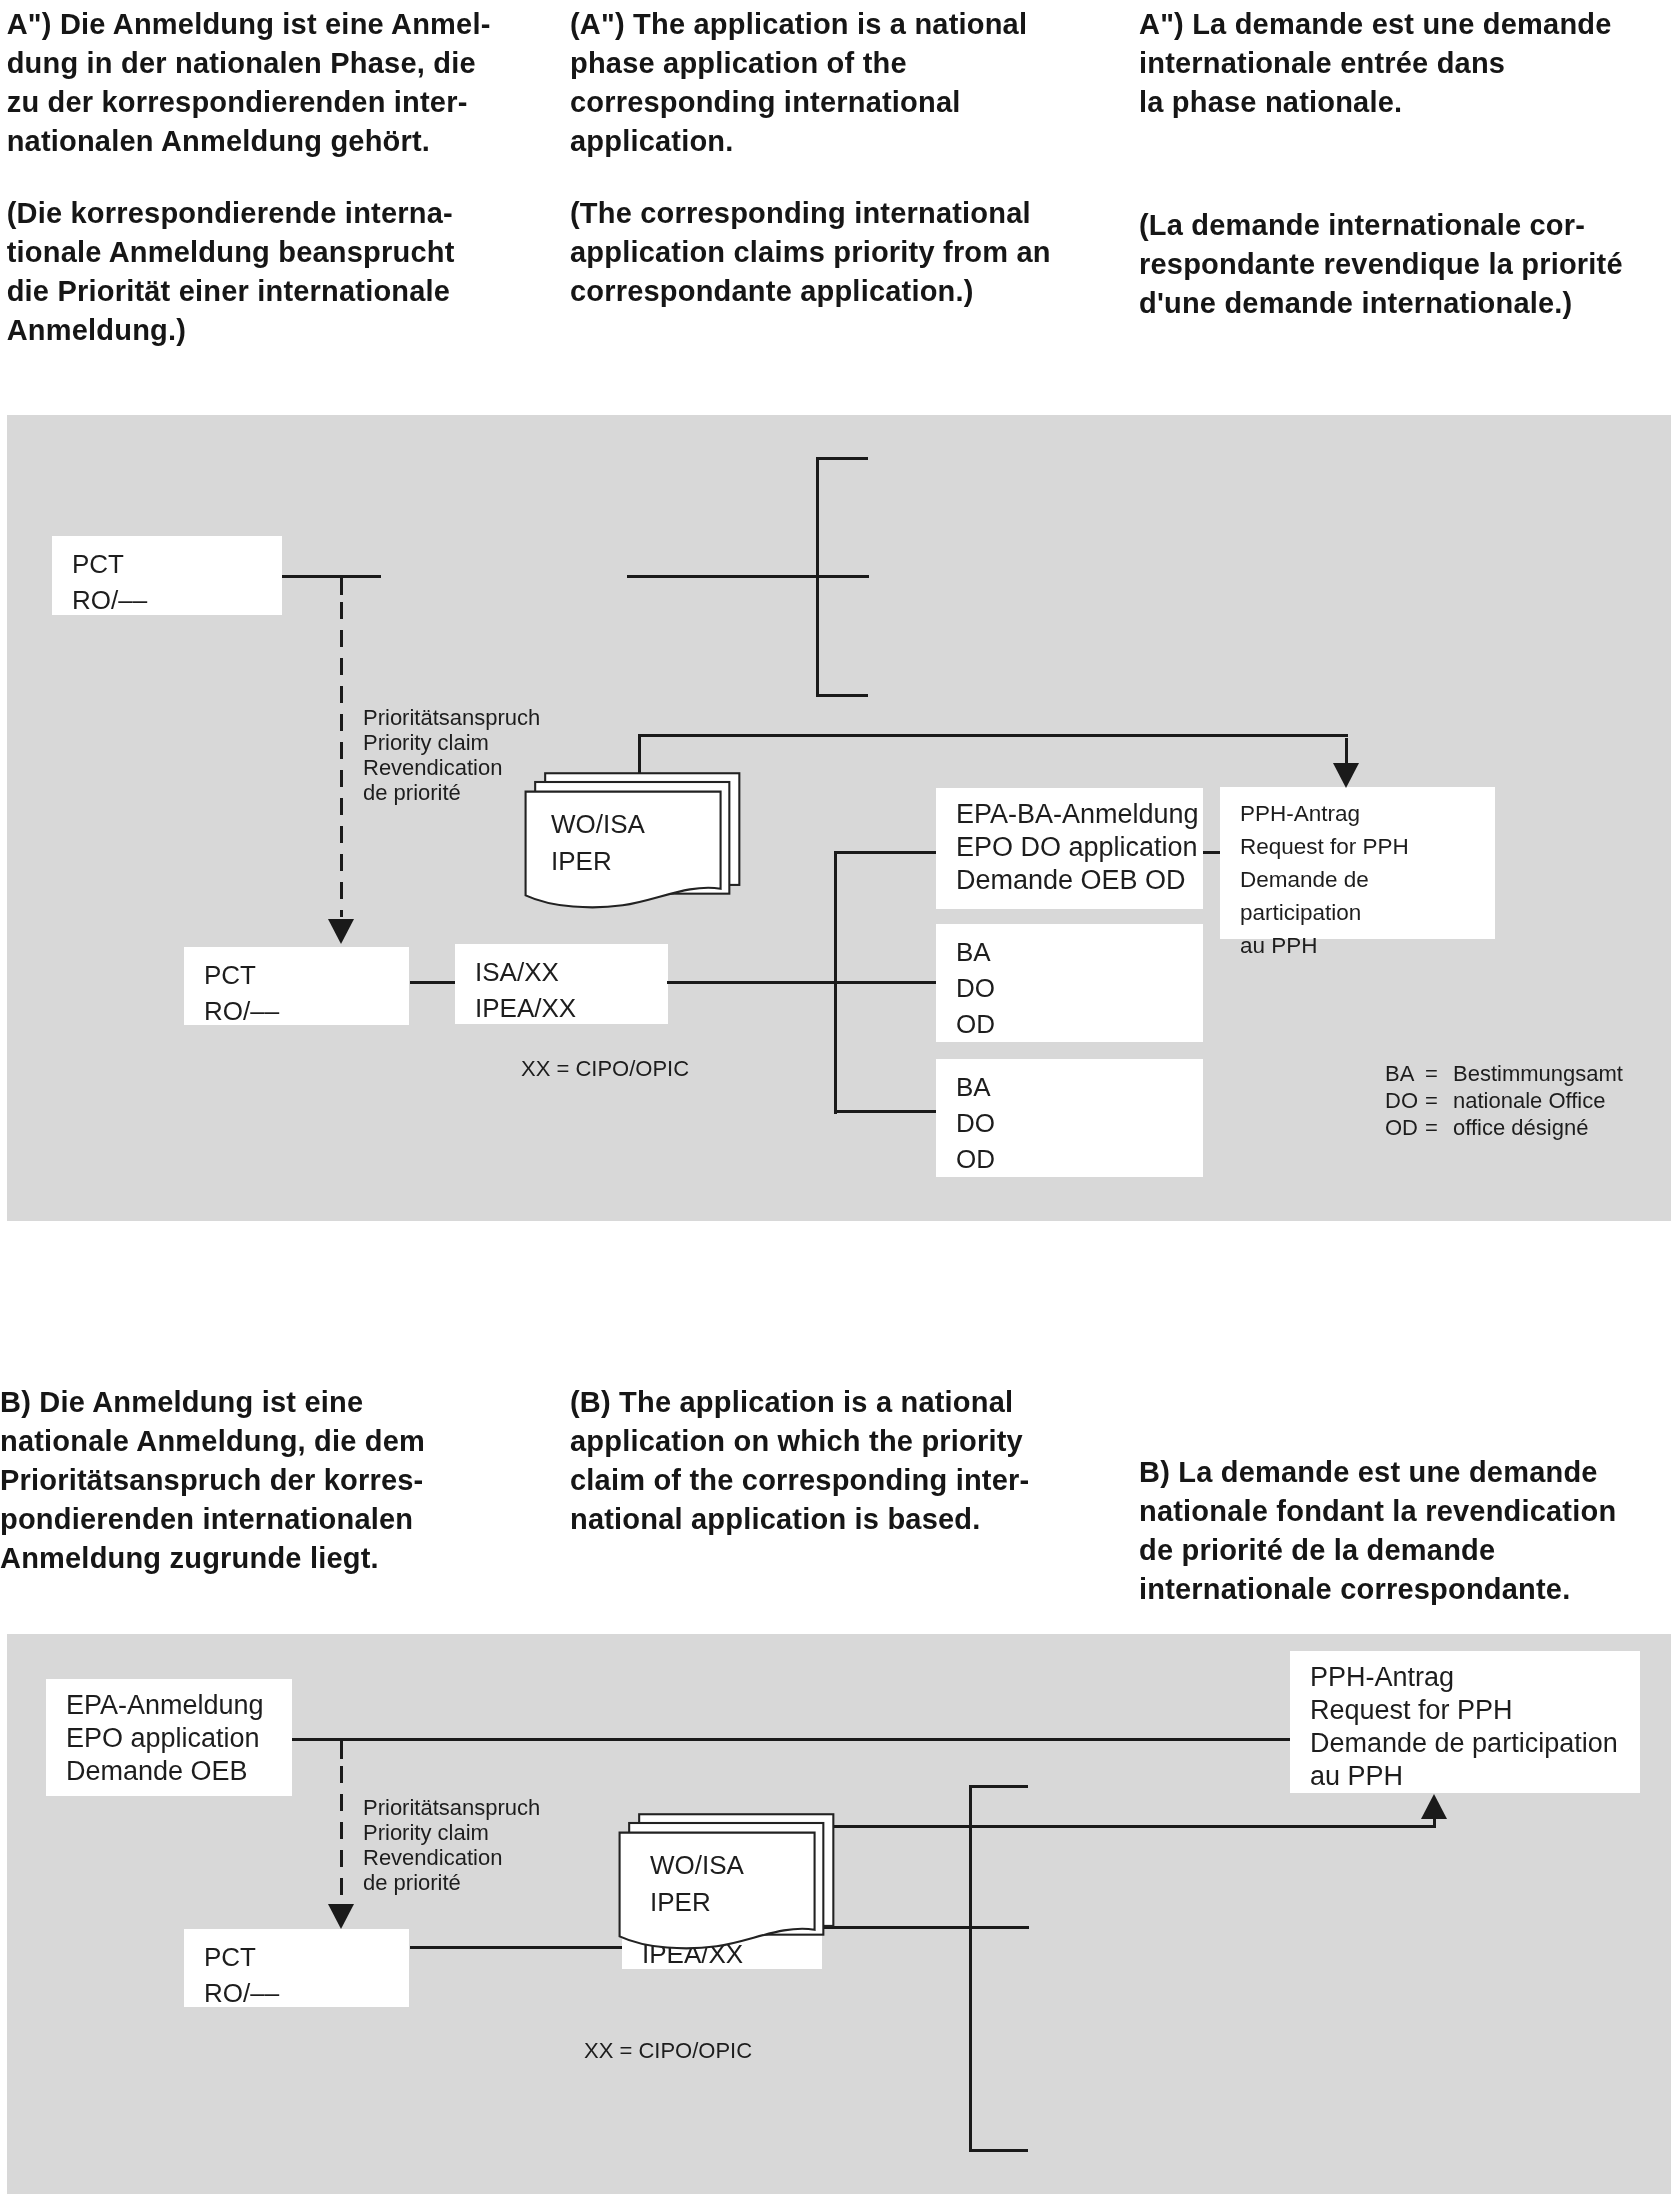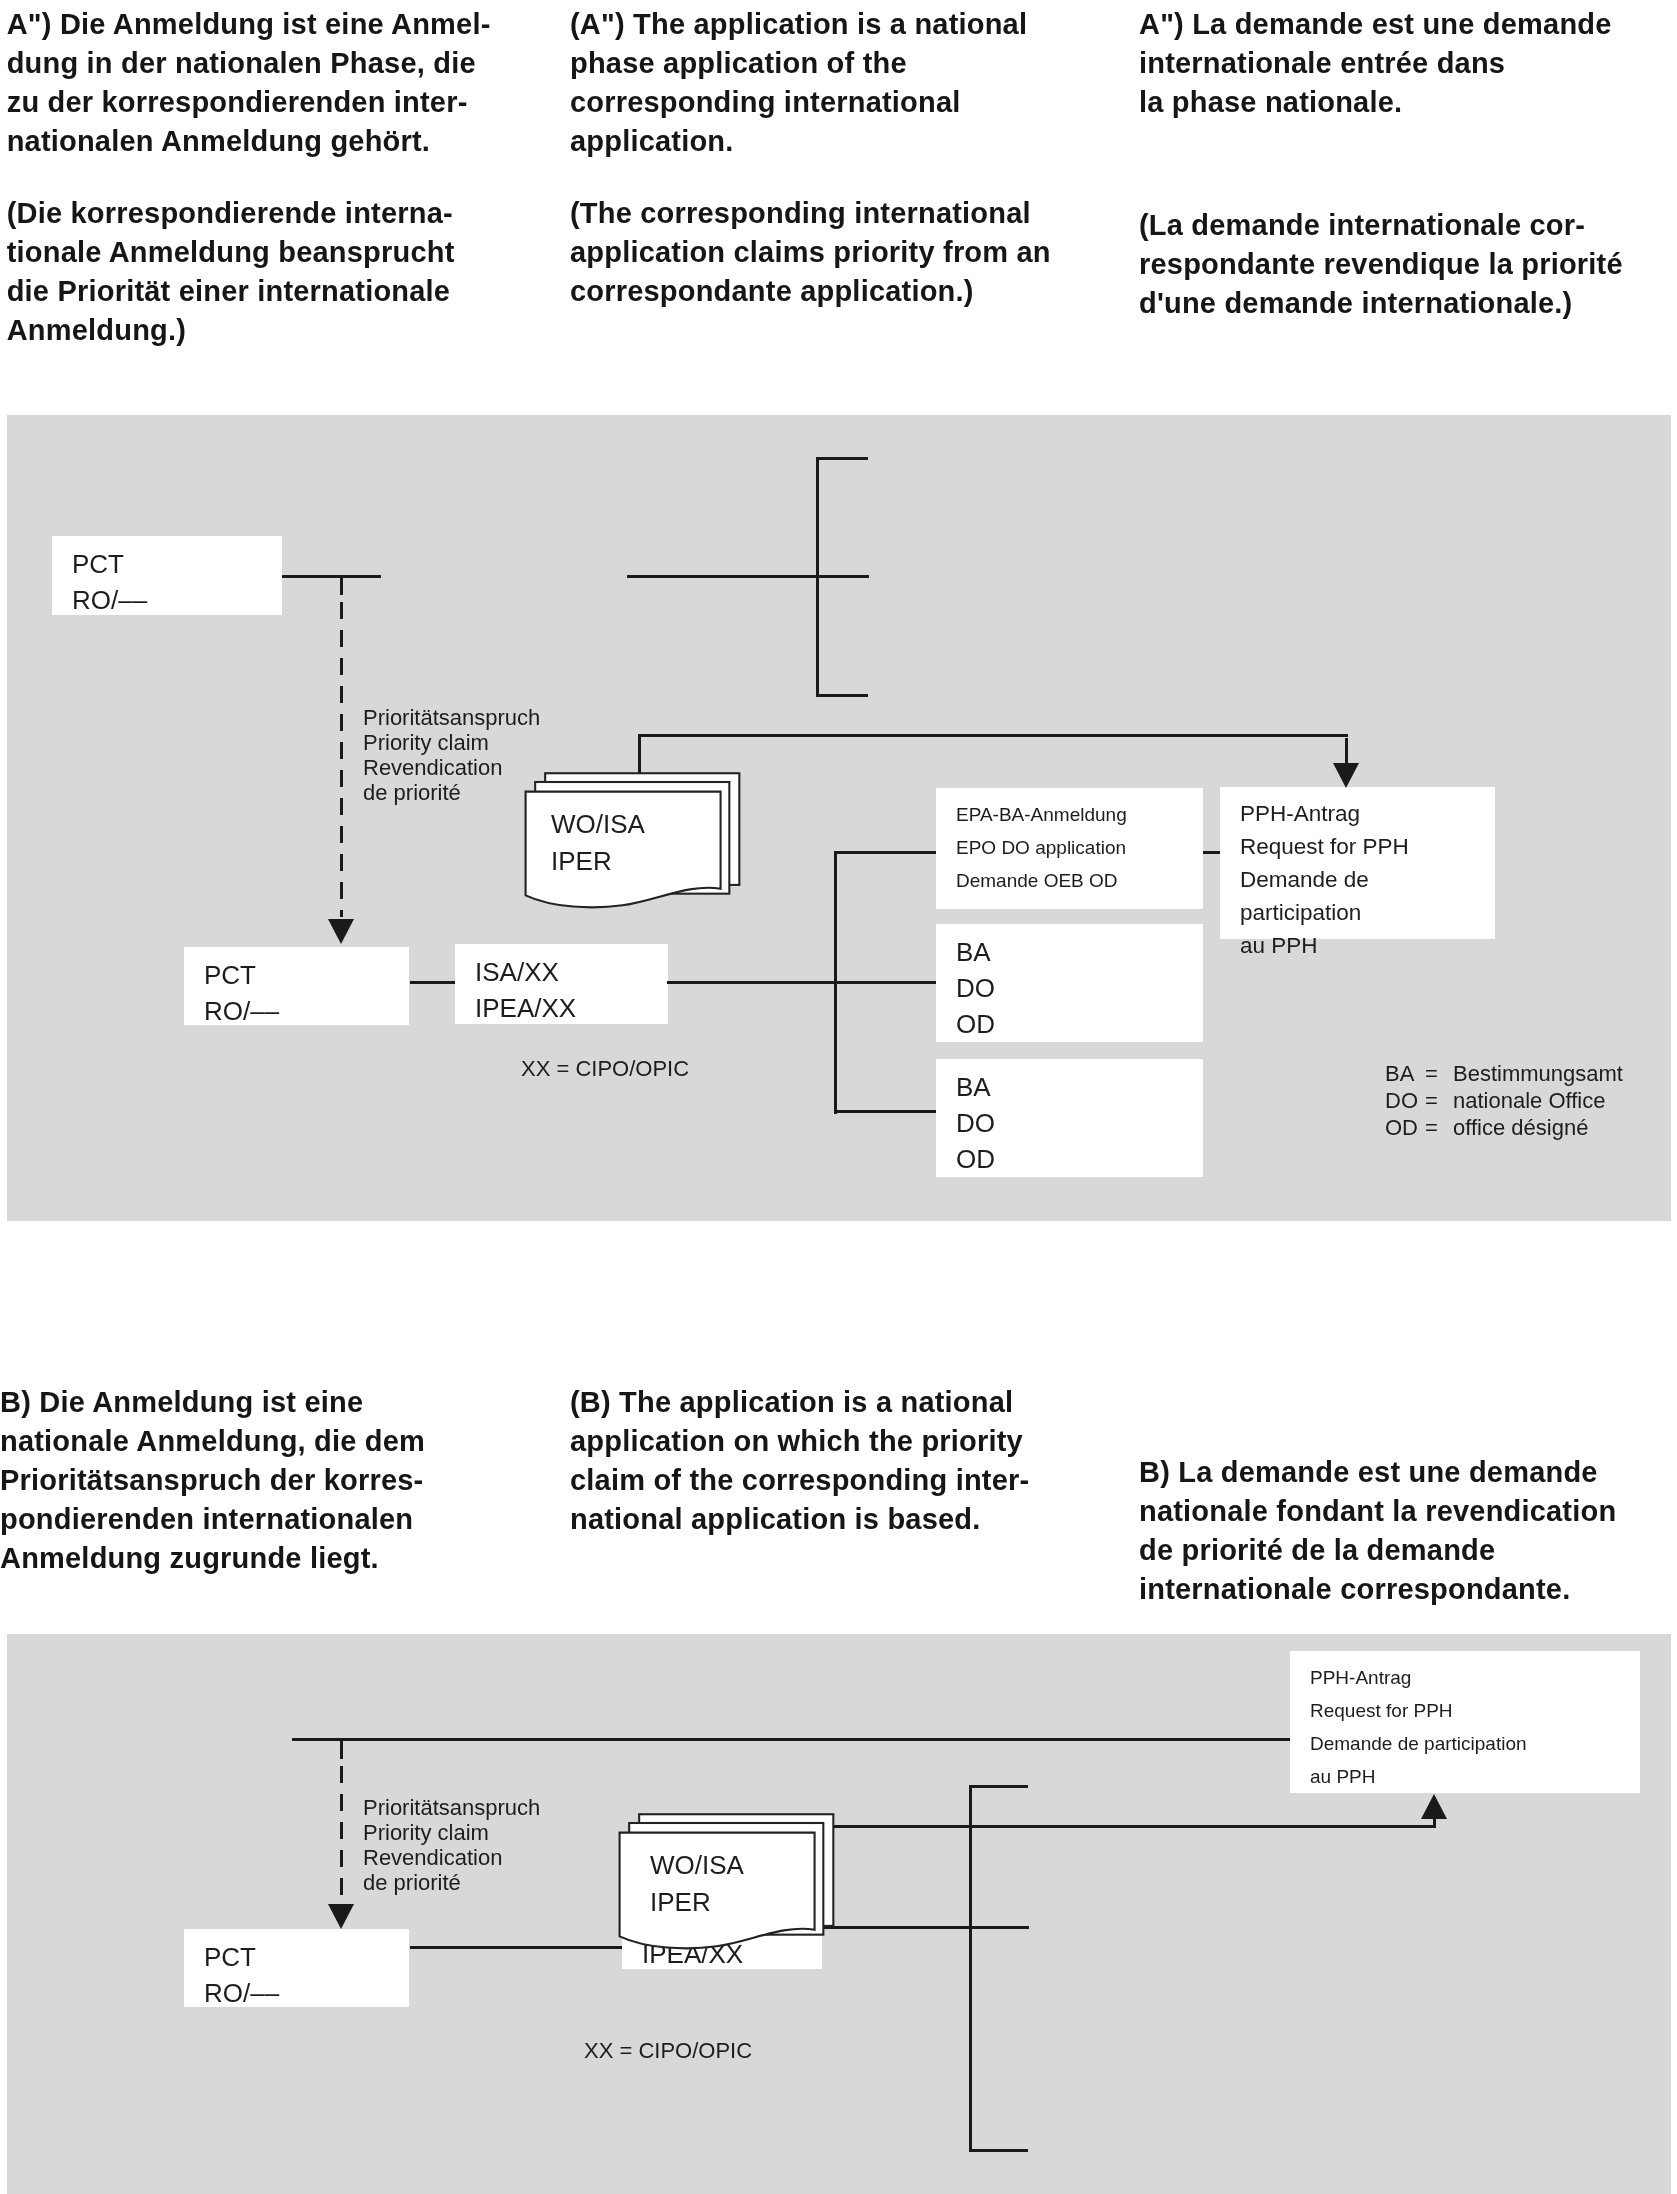--- a/index.html
+++ b/index.html
@@ -6,21 +6,21 @@
   .page{position:relative;width:1678px;height:2194px;background:#ffffff;overflow:hidden;
         font-family:"Liberation Sans","DejaVu Sans",sans-serif;color:#111;}
   
   .para{position:absolute;white-space:pre-line;font-weight:bold;font-size:29px;line-height:39px;color:#161616;letter-spacing:0.2px;}
   
   .panel{position:absolute;left:6.7px;width:1664px;background:#d8d8d8;}
   
   .dbox{position:absolute;background:#ffffff;}
   .dbox .box-label{position:absolute;left:20px;top:10px;white-space:pre-line;
         font-size:26px;line-height:36px;color:#1d1d1d;font-weight:normal;}
-  .dbox.small-font .box-label{font-size:19px;line-height:33px;}
+  .dbox.small-font .box-label{font-size:27px;line-height:33px;}
   .line{position:absolute;background:#1a1a1a;}
   .dash-v{position:absolute;width:3.3px;background:repeating-linear-gradient(180deg,#1a1a1a 0 17.5px,rgba(0,0,0,0) 17.5px 28px);}
   .arrow-down{position:absolute;width:0;height:0;border-left:13.3px solid transparent;border-right:13.3px solid transparent;border-top:25px solid #1a1a1a;}
   .arrow-up{position:absolute;width:0;height:0;border-left:13.3px solid transparent;border-right:13.3px solid transparent;border-bottom:25px solid #1a1a1a;}
   .note{position:absolute;white-space:pre-line;font-size:22px;line-height:25px;color:#1d1d1d;}
   .stack-text{position:absolute;white-space:pre-line;font-size:26px;line-height:37px;color:#1d1d1d;}
   .stack-svg{position:absolute;}
   
   .legend{position:absolute;font-size:22px;line-height:27px;color:#1d1d1d;}
   .legend .lrow{display:flex;}
@@ -154,20 +154,25 @@
 claim of the corresponding inter-
 national application is based.</div>
     <div class="para" style="left:1139px;top:1453px;width:538px">B) La demande est une demande
 nationale fondant la revendication
 de priorité de la demande
 internationale correspondante.</div>
   </div>
 
   <div class="panel" style="top:1634px;height:561px"></div>
 
+  <div class="dbox small-font" style="left:46px;top:1679px;width:246px;height:117px">
+      <div class="box-label">EPA-Anmeldung
+EPO application
+Demande OEB</div>
+    </div>
   <div class="dbox small-font" style="left:1290px;top:1651px;width:350px;height:142px">
       <div class="box-label">PPH-Antrag
 Request for PPH
 Demande de participation
 au PPH</div>
     </div>
   <div class="dbox" style="left:184px;top:1929px;width:225px;height:78px">
       <div class="box-label">PCT
 RO/––</div>
     </div>

